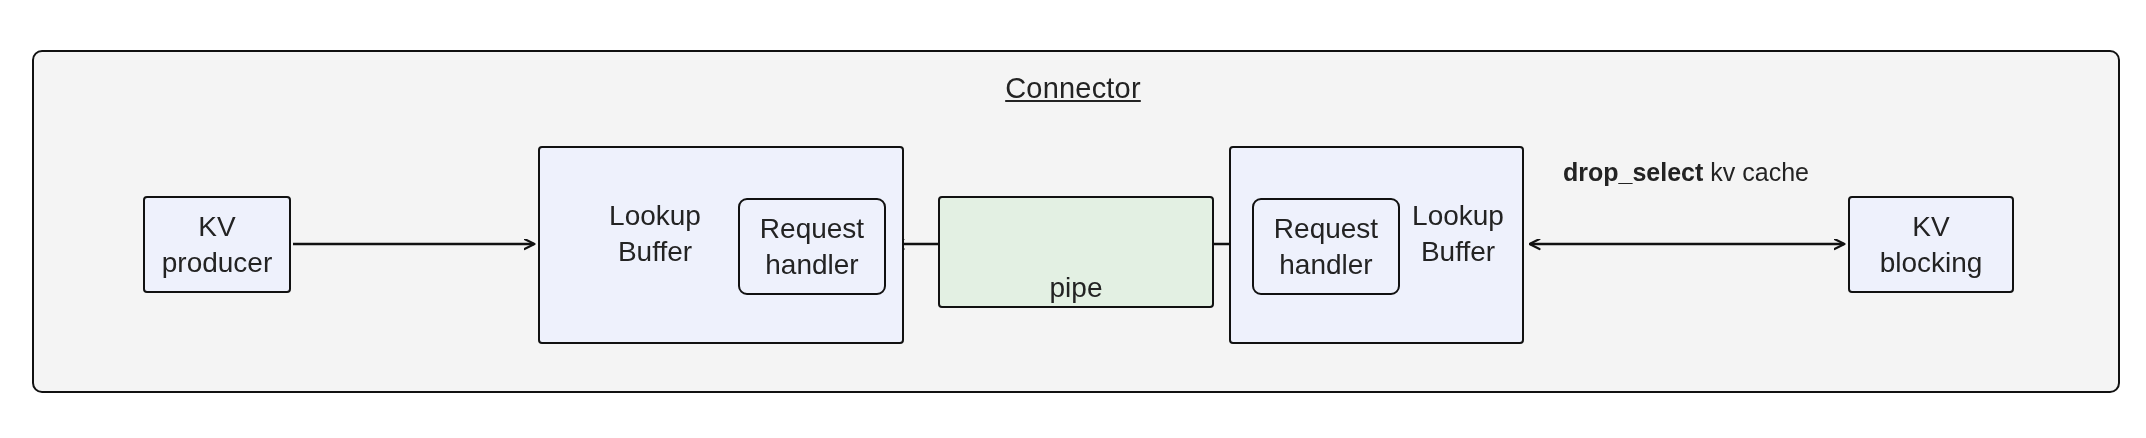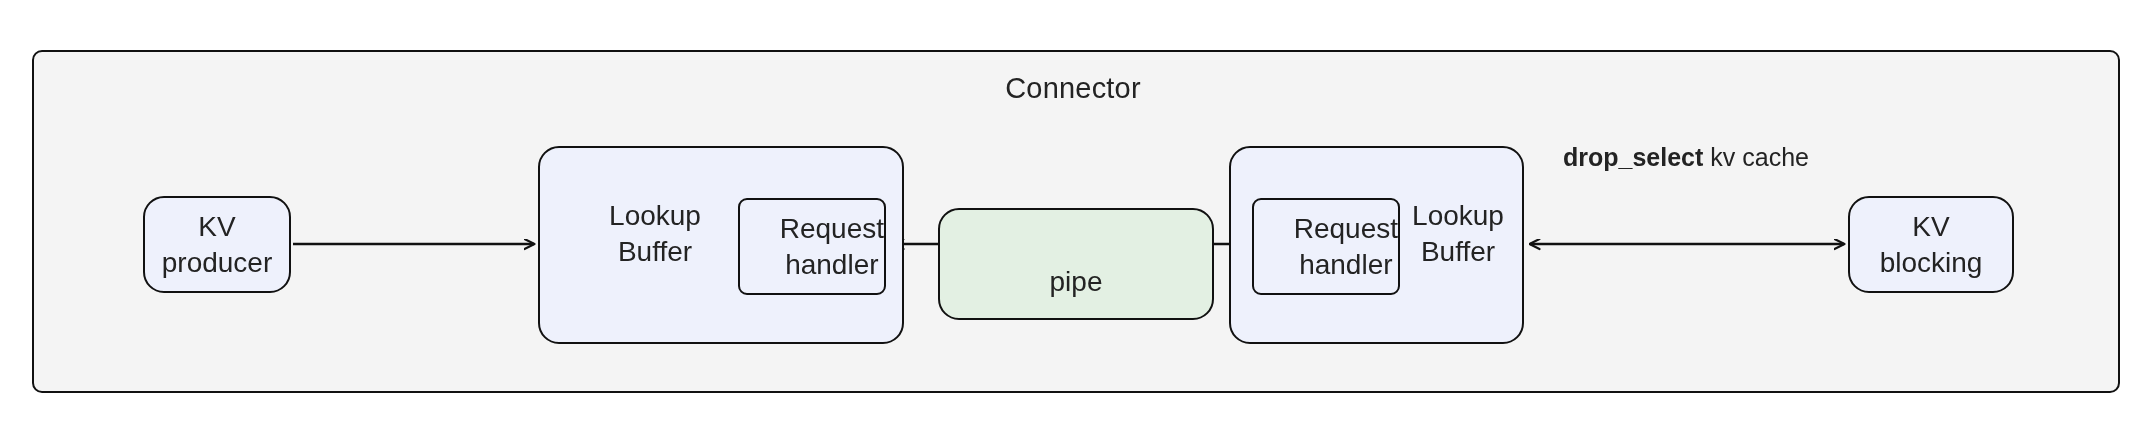--- a/index.html
+++ b/index.html
@@ -28,27 +28,28 @@
   }
   .connector-title {
     position: absolute;
     left: 0;
     top: 72px;
     width: 2146px;
     text-align: center;
     font-size: 29px;
     color: #232323;
     letter-spacing: 0.2px;
+    text-decoration: underline;
   }
   .node {
     position: absolute;
     box-sizing: border-box;
     background: #eef1fc;
     border: 2.5px solid #111111;
-    border-radius: 21px;
+    border-radius: 4px;
     display: flex;
     align-items: center;
     justify-content: center;
     text-align: center;
     color: #232323;
     font-size: 28px;
     line-height: 1.28;
   }
   .node.pipe-node {
     background: #e3f0e3;
@@ -117,34 +118,33 @@
     line-height: 1.3;
     color: #232323;
   }
   .inner-box {
     box-sizing: border-box;
     background: #eef1fc;
     border: 2.5px solid #111111;
     border-radius: 9px;
     display: flex;
     align-items: center;
-    justify-content: flex-end;
+    justify-content: center;
     text-align: center;
     font-size: 28px;
     line-height: 1.28;
     color: #232323;
   }
   
   #pipe {
     left: 938px;
-    top: 208px;
+    top: 196px;
     width: 276px;
     height: 112px;
     align-items: flex-end;
-    padding-bottom: 18px;
   }
   
   #arrows {
     position: absolute;
     left: 0;
     top: 0;
     width: 2146px;
     height: 438px;
     pointer-events: none;
   }
@@ -158,21 +158,21 @@
     white-space: nowrap;
   }
   .edge-label b { font-weight: 700; }
   #label-insert {
     left: 292px;
     top: 155px;
     width: 244px;
   }
   #label-drop-select {
     left: 1524px;
-    top: 140px;
+    top: 155px;
     width: 324px;
   }
 </style>
 </head>
 <body>
 
 <div id="canvas">
 
   <div class="outer-box"></div>
 

